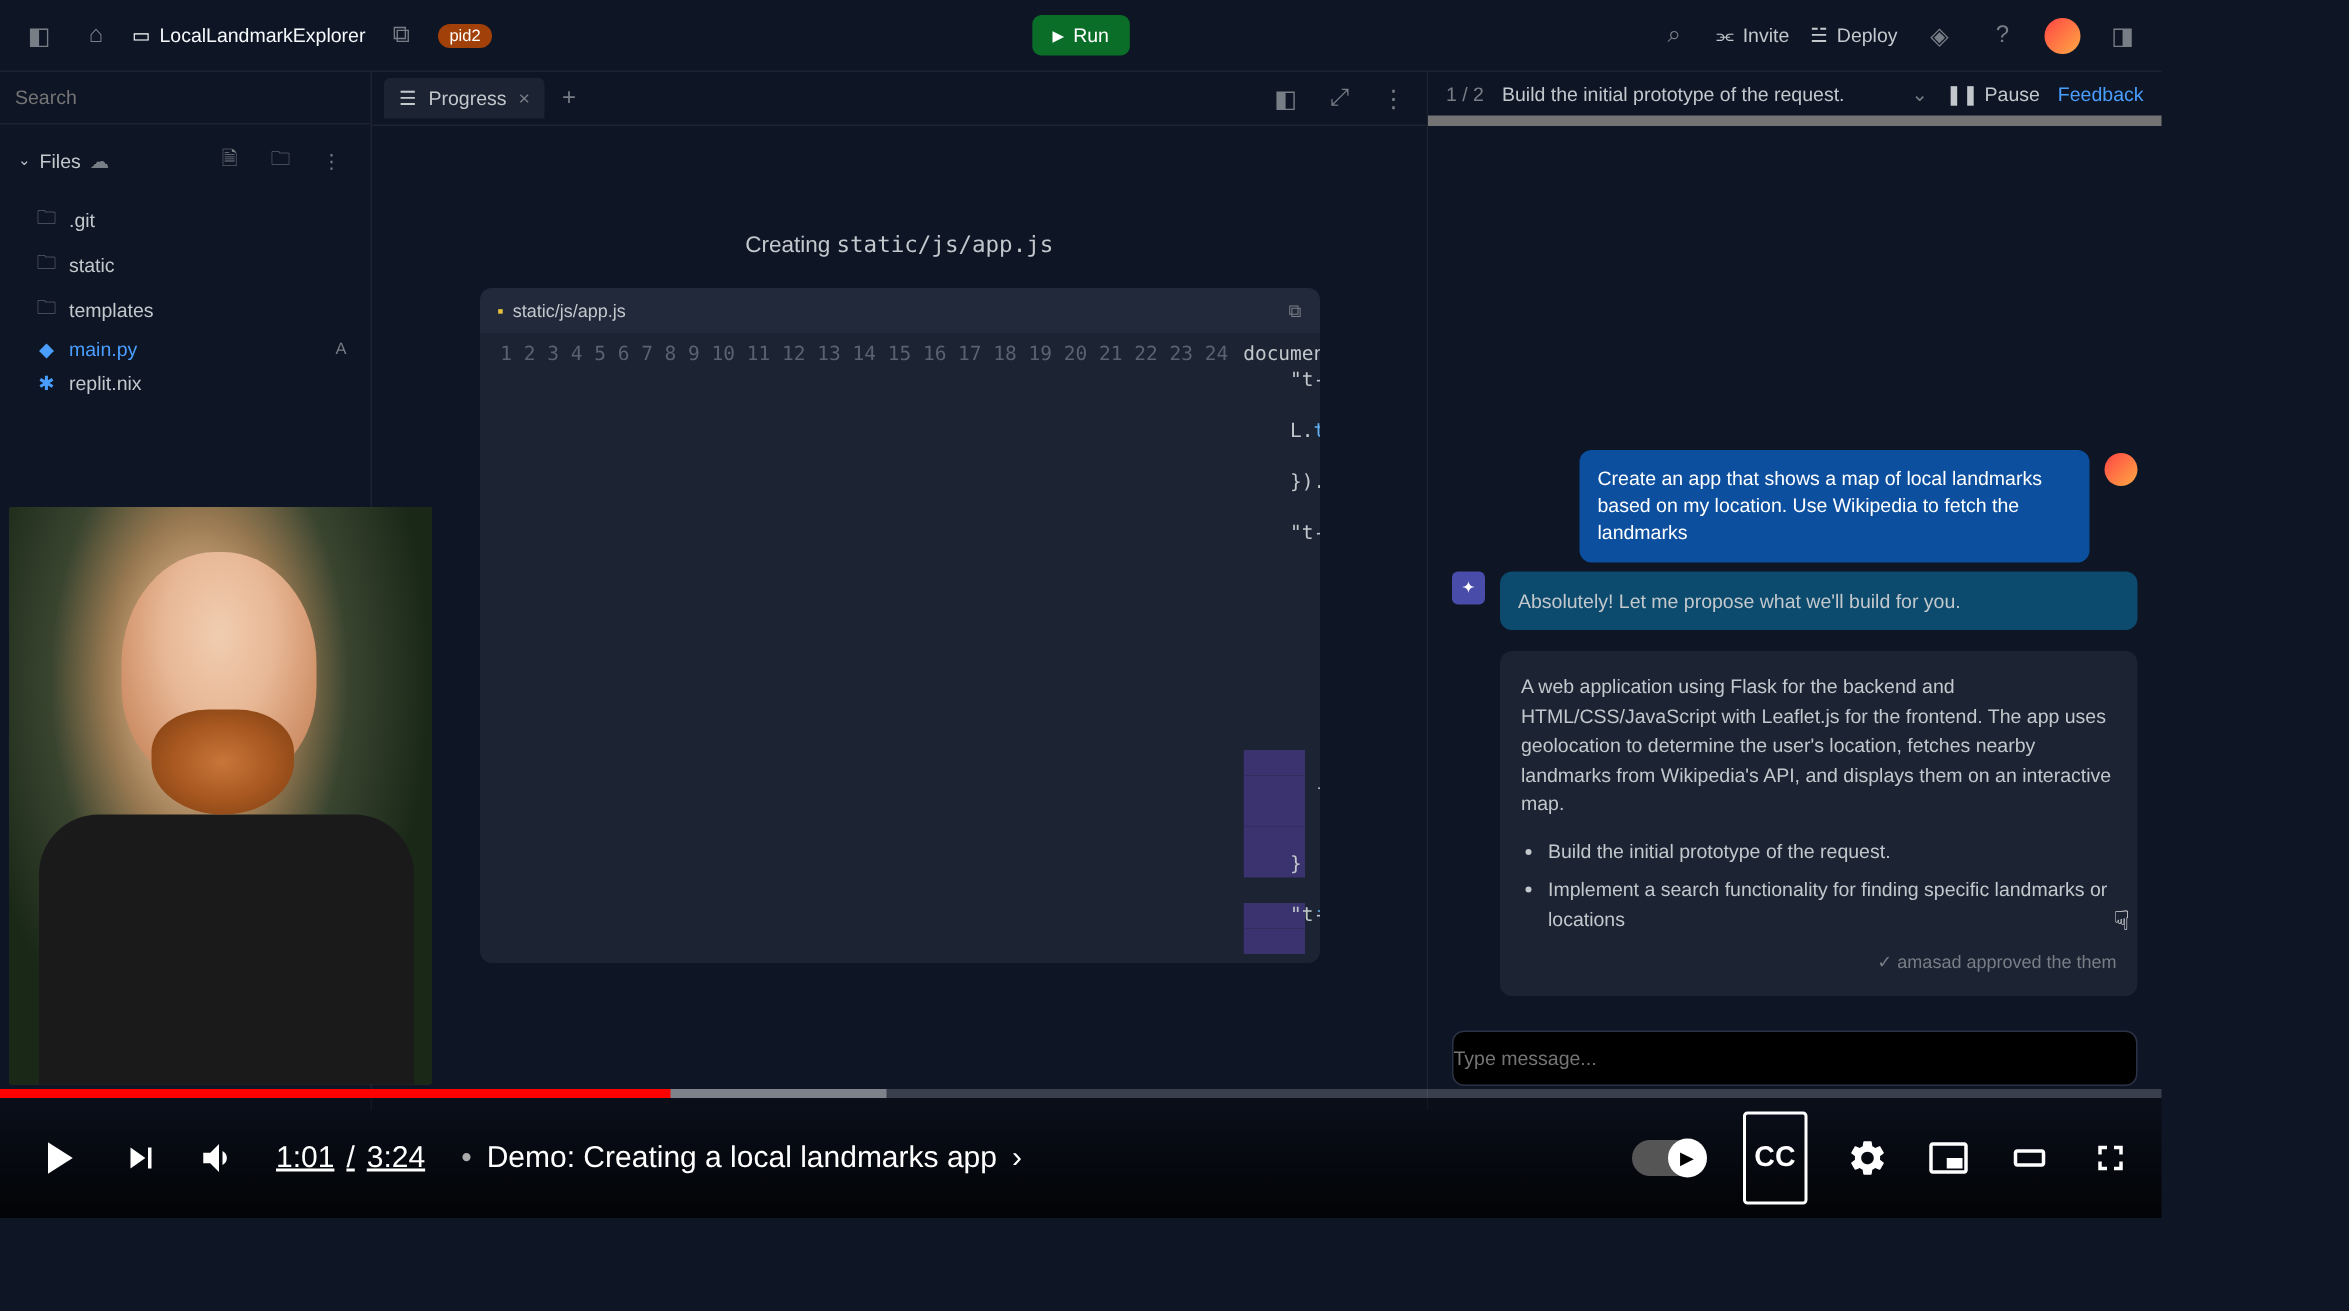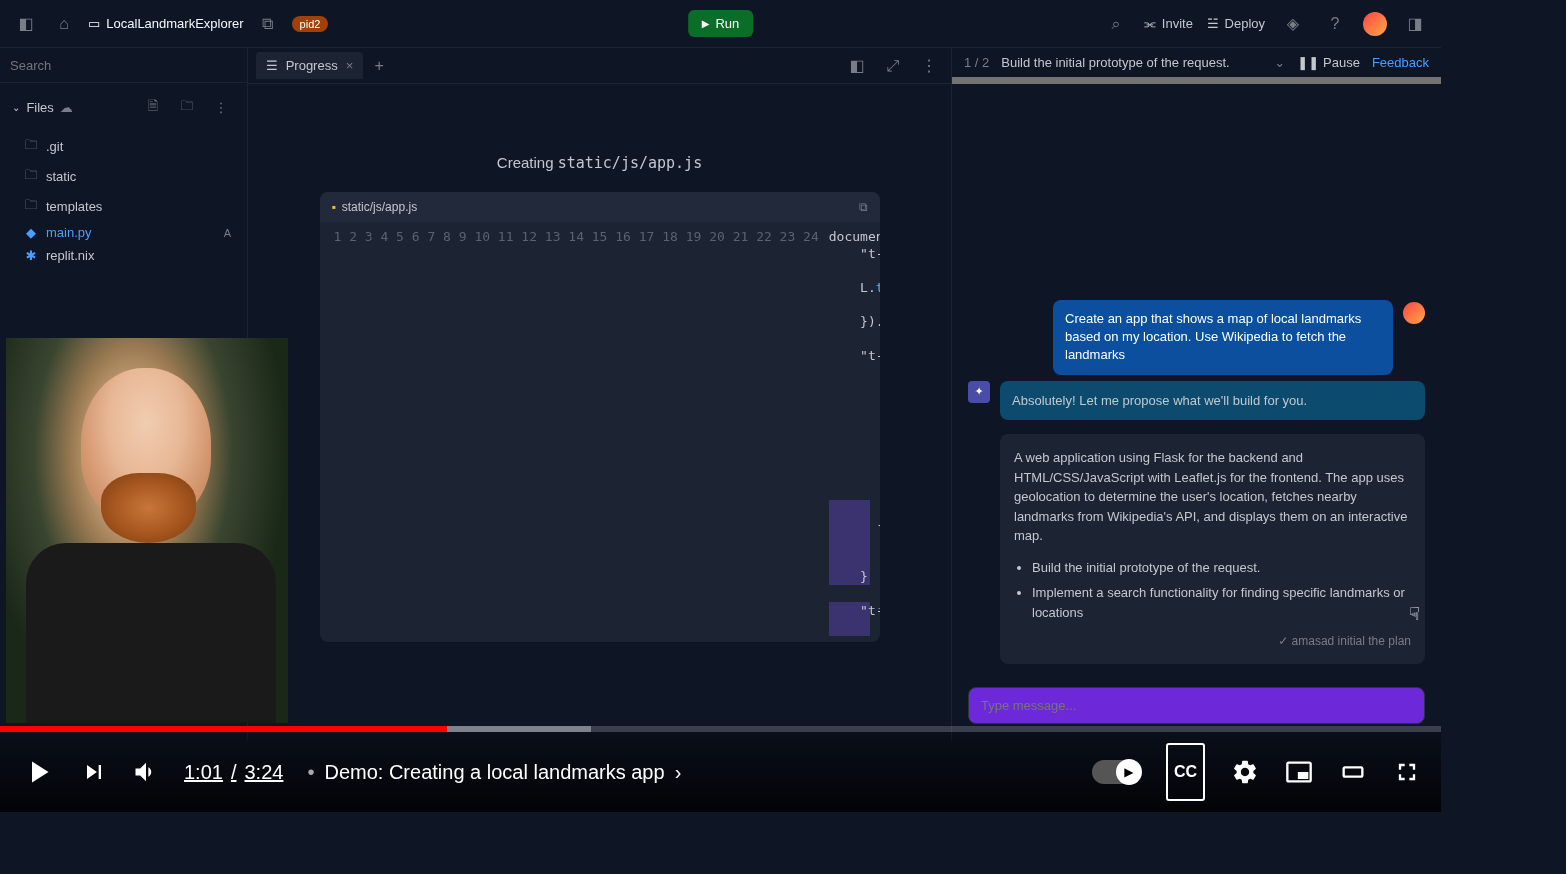--- a/index.html
+++ b/index.html
@@ -67,41 +67,41 @@
 .msg-meta span { margin-left:6px; }
 .ai-msg-row { display:flex; gap:10px; margin-bottom:14px; }
 .ai-avatar { width:22px; height:22px; background:#4a4caa; border-radius:4px; flex-shrink:0; display:flex; align-items:center; justify-content:center; color:#fff; font-size:11px; }
 .ai-msg { background:#0c4a6e; padding:10px 12px; border-radius:8px; font-size:13px; color:#c2c8cc; line-height:1.5; flex:1; }
 .ai-block { background:#1c2333; padding:14px; border-radius:8px; font-size:13px; color:#c2c8cc; line-height:1.5; margin-left:32px; margin-bottom:14px; }
 .ai-block ul { margin:12px 0 0 18px; }
 .ai-block li { margin-bottom:6px; }
 .approved { text-align:right; color:#787e85; font-size:12px; margin-top:10px; }
 .approved::before { content:"✓ "; }
 .ai-input-row { padding:10px 16px 16px; }
-.ai-input { width:100%; background:#6d28d9; border:1px solid #2b3245; border-radius:8px; padding:10px 12px; color:#c2c8cc; font-size:13px; outline:none; }
+.ai-input { width:100%; background:#000000; border:1px solid #2b3245; border-radius:8px; padding:10px 0; color:#c2c8cc; font-size:13px; outline:none; }
 
 
 .webcam { position:absolute; left:6px; top:338px; width:282px; height:385px; background:#3a3a2a; border-radius:2px; overflow:hidden; }
 .webcam-bg { width:100%; height:100%; background:radial-gradient(ellipse at 45% 30%, #d8b896 0%, #d0a880 15%, #9a7a52 28%, #3a4530 45%, #1a2818 70%); position:relative; }
 .head { position:absolute; left:75px; top:30px; width:130px; height:155px; background:radial-gradient(ellipse at 50% 35%, #f0cdb0 0%, #e8b896 40%, #d0926a 75%, #b07850 100%); border-radius:48% 48% 42% 42%; }
 .beard { position:absolute; left:95px; top:135px; width:95px; height:70px; background:radial-gradient(ellipse,#c8763a 0%, #a85820 50%, #7a3c10 100%); border-radius:40% 40% 50% 50%; }
 .shirt { position:absolute; left:20px; top:205px; width:250px; height:200px; background:#1a1a1a; border-radius:40px 40px 0 0; }
 
 .progress-bar { position:absolute; left:0; top:726px; width:1441px; height:6px; background:rgba(255,255,255,0.18); }
 .progress-buffer { position:absolute; left:0; top:0; height:100%; width:41%; background:rgba(255,255,255,0.35); }
 .progress-played { position:absolute; left:0; top:0; height:100%; width:31%; background:#ff0000; }
 
 .controls { position:absolute; left:0; top:732px; width:1441px; height:80px; background:linear-gradient(to top, rgba(0,0,0,0.85), rgba(0,0,0,0.3)); display:flex; align-items:center; padding:0 20px; gap:24px; color:#fff; }
 .ctrl-ico { font-size:30px; cursor:pointer; display:flex; align-items:center; }
 .ctrl-time { font-size:20px; display:flex; align-items:center; gap:8px;text-decoration:underline; }
 .ctrl-chapter { font-size:20px; display:flex; align-items:center; gap:10px; }
 .controls-right { margin-left:auto; display:flex; align-items:center; gap:26px; }
 .autoplay { width:48px; height:24px; background:#555; border-radius:12px; position:relative; cursor:pointer; }
 .autoplay-knob { width:26px; height:26px; background:#fff; border-radius:50%; position:absolute; right:-2px; top:-1px; display:flex; align-items:center; justify-content:center; color:#000; font-size:12px; }
-.cc-box { border:2px solid #fff; padding:18px 6px; font-size:16px; font-weight:bold; border-radius:3px; }
+.cc-box { border:2px solid #fff; padding:18px 6px; font-size:19px; font-weight:bold; border-radius:3px; }
 svg.ico { width:28px; height:28px; fill:#fff; }
 svg.ico-lg { width:36px; height:36px; fill:#fff; }
 
 .cursor { position:absolute; left:1409px; top:603px; color:#fff; font-size:18px; pointer-events:none; z-index:100; }
 </style>
 </head>
 <body>
 
 <div class="app">
 
@@ -270,21 +270,21 @@
         <div class="ai-msg-row">
           <div class="ai-avatar">✦</div>
           <div class="ai-msg">Absolutely! Let me propose what we'll build for you.</div>
         </div>
         <div class="ai-block">
           <div>A web application using Flask for the backend and HTML/CSS/JavaScript with Leaflet.js for the frontend. The app uses geolocation to determine the user's location, fetches nearby landmarks from Wikipedia's API, and displays them on an interactive map.</div>
           <ul>
             <li>Build the initial prototype of the request.</li>
             <li>Implement a search functionality for finding specific landmarks or locations</li>
           </ul>
-          <div class="approved">amasad initial the plan</div>
+          <div class="approved">amasad approved the them</div>
         </div>
 
       </div>
       <div class="ai-input-row">
         <input class="ai-input" placeholder="Type message..." style="">
       </div>
     </div>
   </div>
 </div>
 

